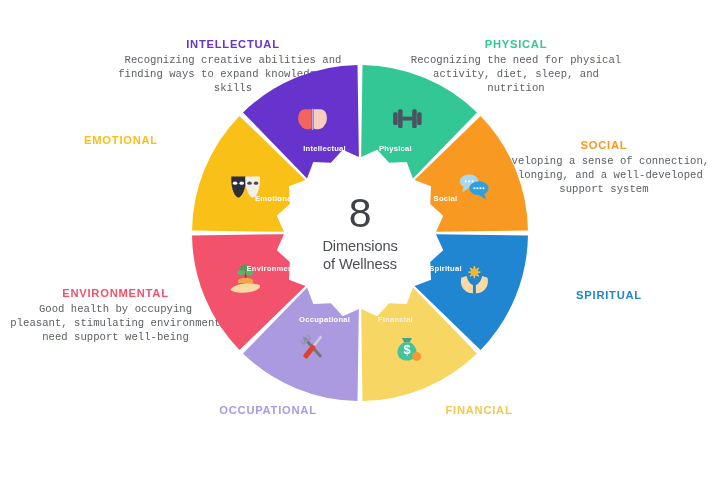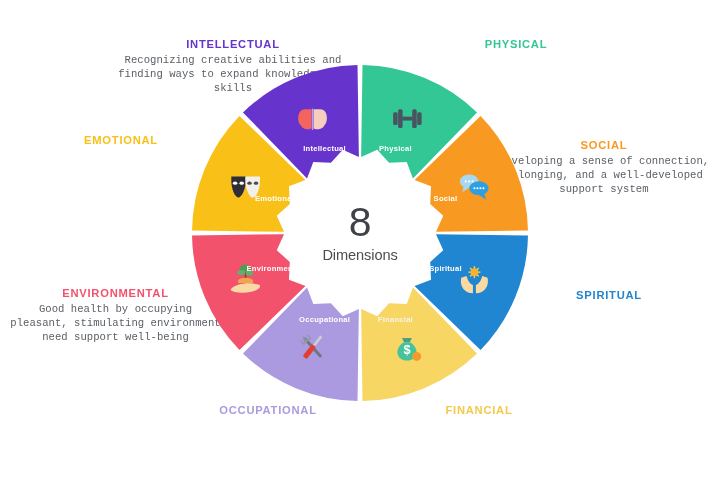--- a/index.html
+++ b/index.html
@@ -107,20 +107,21 @@
 
 <div id="stage">
 
   <div class="callout ct-center" id="co-intellectual">
     <span class="title" style="color:#6633cc">INTELLECTUAL</span>
     <span class="body">Recognizing creative abilities and finding ways to expand knowledge and skills</span>
   </div>
 
   <div class="callout ct-center" id="co-physical">
     <span class="title" style="color:#33c795">PHYSICAL</span>
+    <span class="body">Recognizing the need for physical activity, diet, sleep, and nutrition</span>
   </div>
 
   <div class="callout ct-left" id="co-emotional">
     <span class="title" style="color:#f9c018">EMOTIONAL</span>
   </div>
 
   <div class="callout ct-right" id="co-social">
     <span class="title" style="color:#f89a21">SOCIAL</span>
     <span class="body">Developing a sense of connection, belonging, and a well-developed support system</span>
   </div>
@@ -239,16 +240,17 @@
           <text x="82.5" y="135.6" text-anchor="middle" class="seg-label">Emotional</text>
           <text x="132.6" y="85.5" text-anchor="middle" class="seg-label">Intellectual</text>
         </g>
     </svg>
   </div>
 
   <div id="hub">
     <div class="big">8</div>
     <div class="sub">
       <div>Dimensions</div>
+      <div>of Wellness</div>
     </div>
   </div>
 
 </div>
 
 </body></html>

